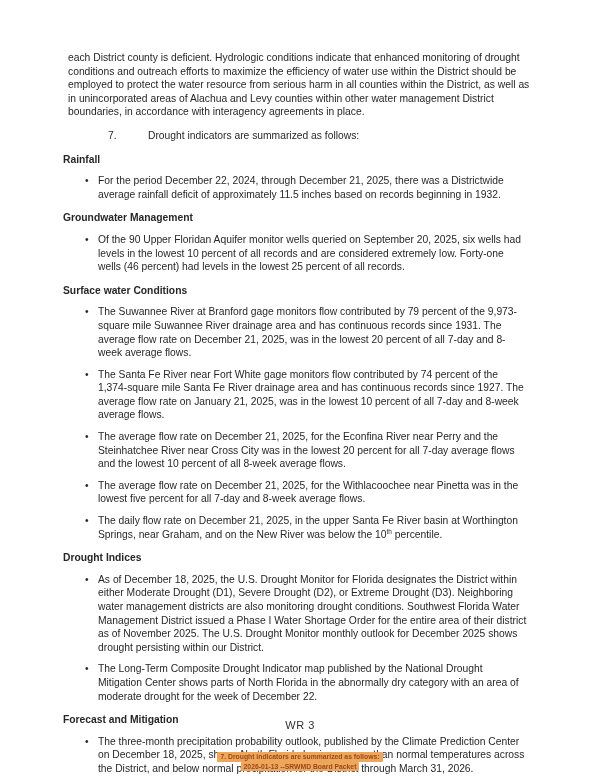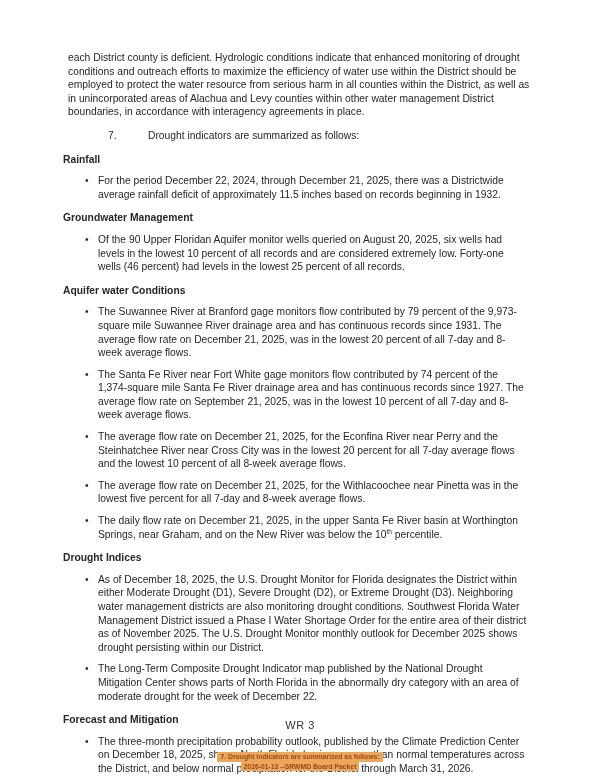--- a/index.html
+++ b/index.html
@@ -39,26 +39,26 @@
       <span class="num">7.</span><span>Drought indicators are summarized as follows:</span>
     </div>
 
     <div id="sections">
         <div class="sec-h">Rainfall</div>
         <ul class="bullets">
           <li>For the period December 22, 2024, through December 21, 2025, there was a Districtwide average rainfall deficit of approximately 11.5 inches based on records beginning in 1932.</li>
         </ul>
         <div class="sec-h">Groundwater Management</div>
         <ul class="bullets">
-          <li>Of the 90 Upper Floridan Aquifer monitor wells queried on August 20, 2025, six wells had levels in the lowest 10 percent of all records and are considered extremely low. Forty-one wells (46 percent) had levels in the lowest 25 percent of all records.</li>
+          <li>Of the 90 Upper Floridan Aquifer monitor wells queried on September 20, 2025, six wells had levels in the lowest 10 percent of all records and are considered extremely low. Forty-one wells (46 percent) had levels in the lowest 25 percent of all records.</li>
         </ul>
-        <div class="sec-h">Aquifer water Conditions</div>
+        <div class="sec-h">Surface water Conditions</div>
         <ul class="bullets">
           <li>The Suwannee River at Branford gage monitors flow contributed by 79 percent of the 9,973-square mile Suwannee River drainage area and has continuous records since 1931. The average flow rate on December 21, 2025, was in the lowest 20 percent of all 7-day and 8-week average flows.</li>
-          <li>The Santa Fe River near Fort White gage monitors flow contributed by 74 percent of the 1,374-square mile Santa Fe River drainage area and has continuous records since 1927. The average flow rate on September 21, 2025, was in the lowest 10 percent of all 7-day and 8-week average flows.</li>
+          <li>The Santa Fe River near Fort White gage monitors flow contributed by 74 percent of the 1,374-square mile Santa Fe River drainage area and has continuous records since 1927. The average flow rate on January 21, 2025, was in the lowest 10 percent of all 7-day and 8-week average flows.</li>
           <li>The average flow rate on December 21, 2025, for the Econfina River near Perry and the Steinhatchee River near Cross City was in the lowest 20 percent for all 7-day average flows and the lowest 10 percent of all 8-week average flows.</li>
           <li>The average flow rate on December 21, 2025, for the Withlacoochee near Pinetta was in the lowest five percent for all 7-day and 8-week average flows.</li>
           <li>The daily flow rate on December 21, 2025, in the upper Santa Fe River basin at Worthington Springs, near Graham, and on the New River was below the 10<sup>th</sup> percentile.</li>
         </ul>
         <div class="sec-h">Drought Indices</div>
         <ul class="bullets">
           <li>As of December 18, 2025, the U.S. Drought Monitor for Florida designates the District within either Moderate Drought (D1), Severe Drought (D2), or Extreme Drought (D3).  Neighboring water management districts are also monitoring drought conditions. Southwest Florida Water Management District issued a Phase I Water Shortage Order for the entire area of their district as of November 2025. The U.S. Drought Monitor monthly outlook for December 2025 shows drought persisting within our District.</li>
           <li>The Long-Term Composite Drought Indicator map published by the National Drought Mitigation Center shows parts of North Florida in the abnormally dry category with an area of moderate drought for the week of December 22.</li>
         </ul>
         <div class="sec-h">Forecast and Mitigation</div>

